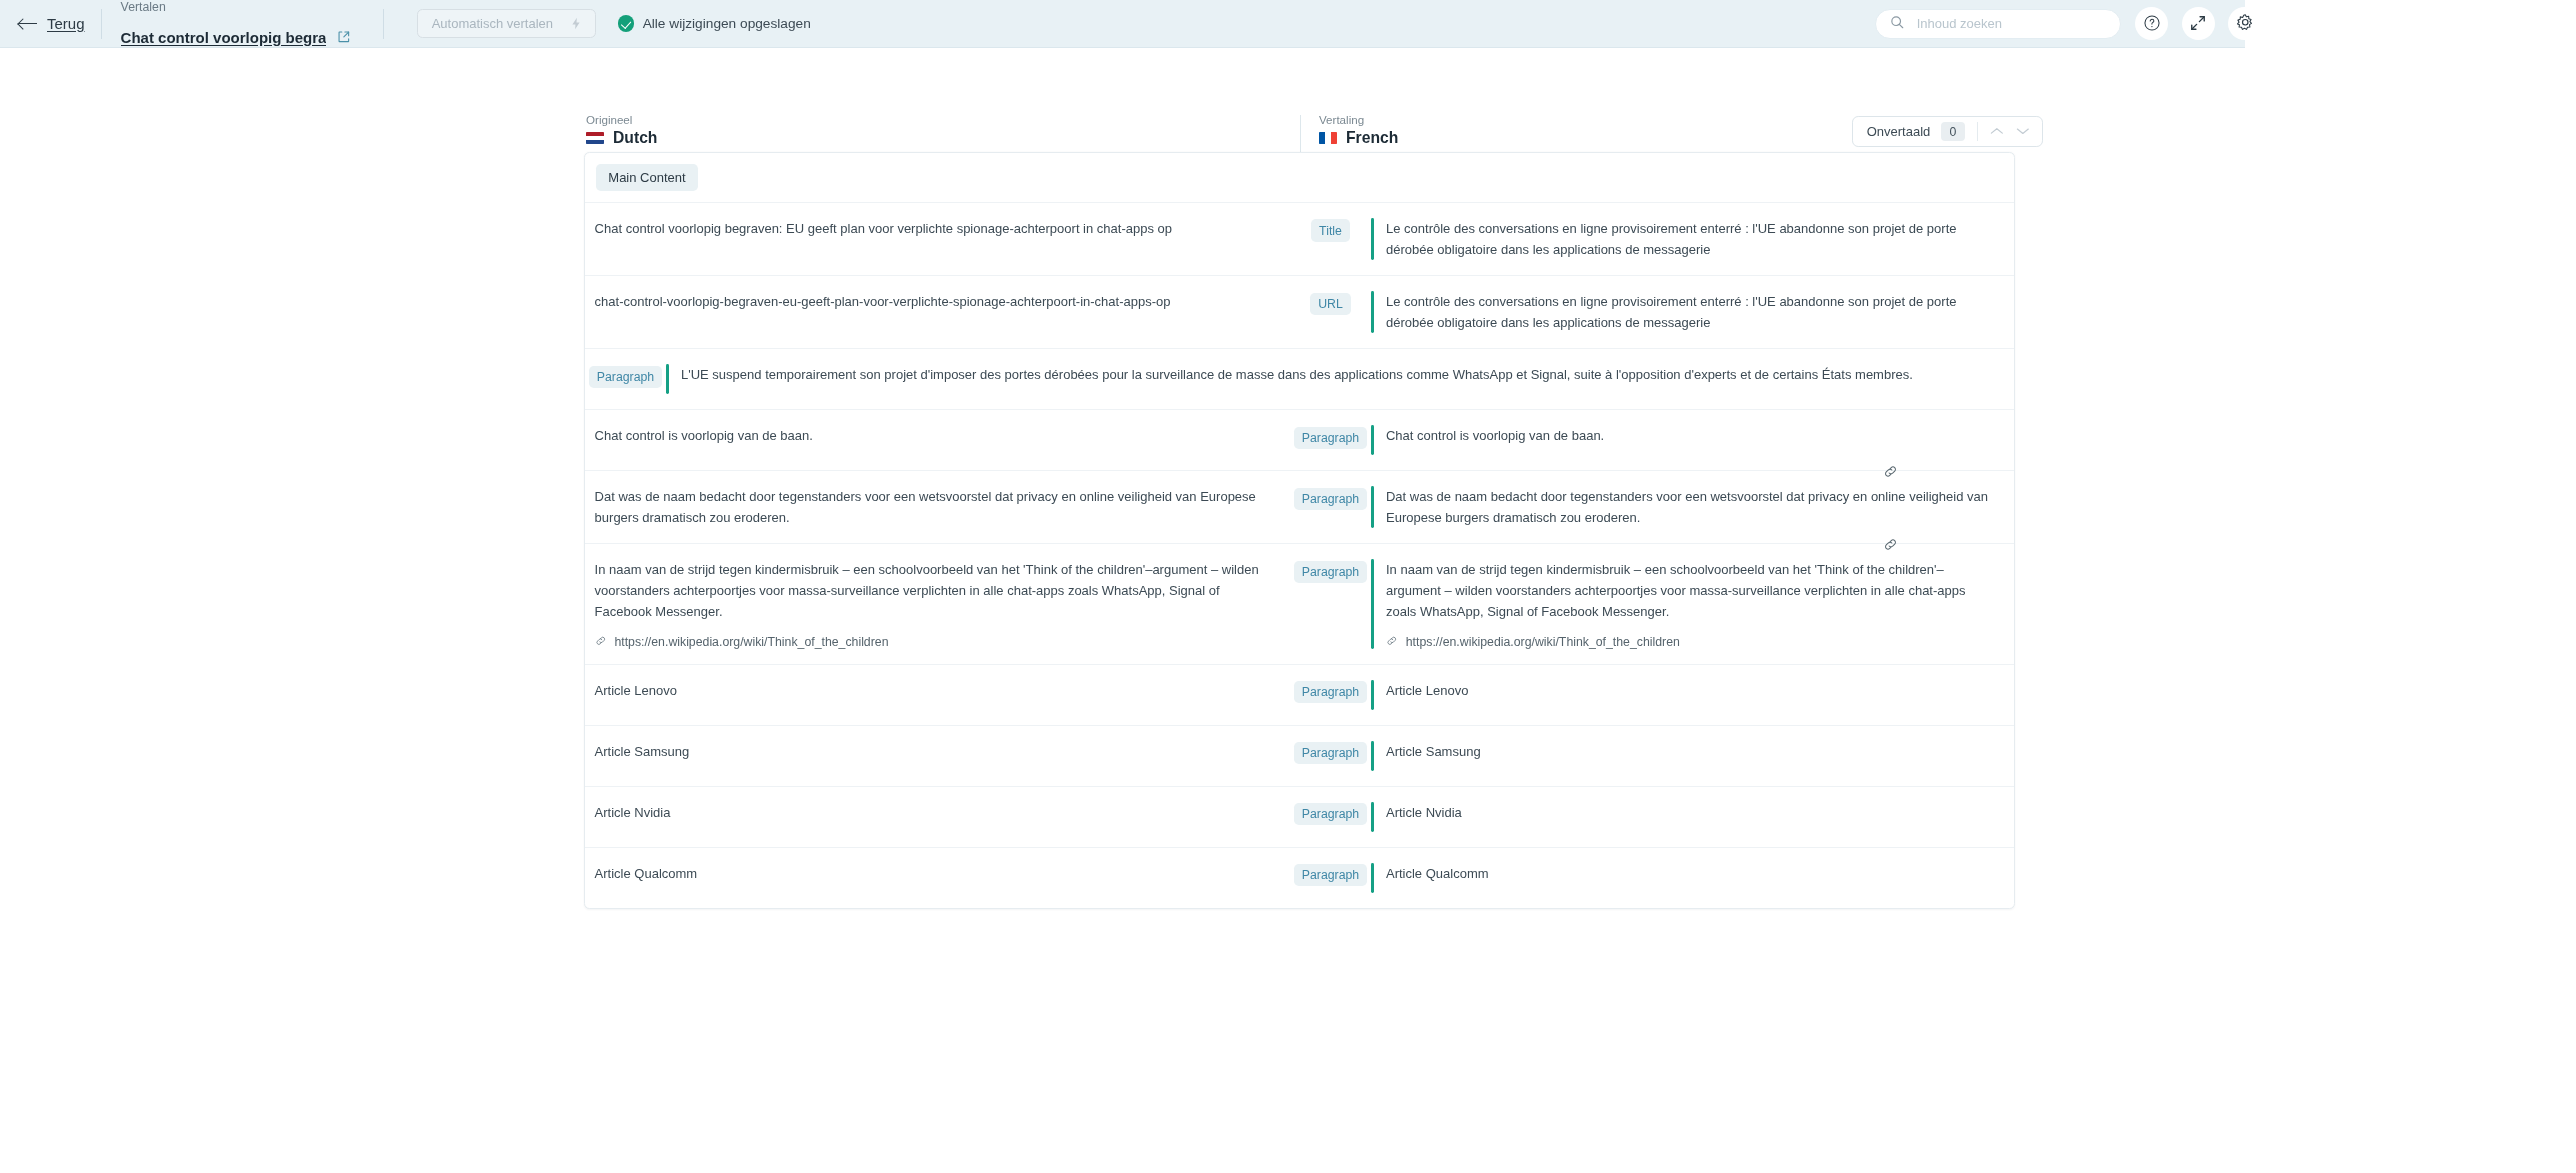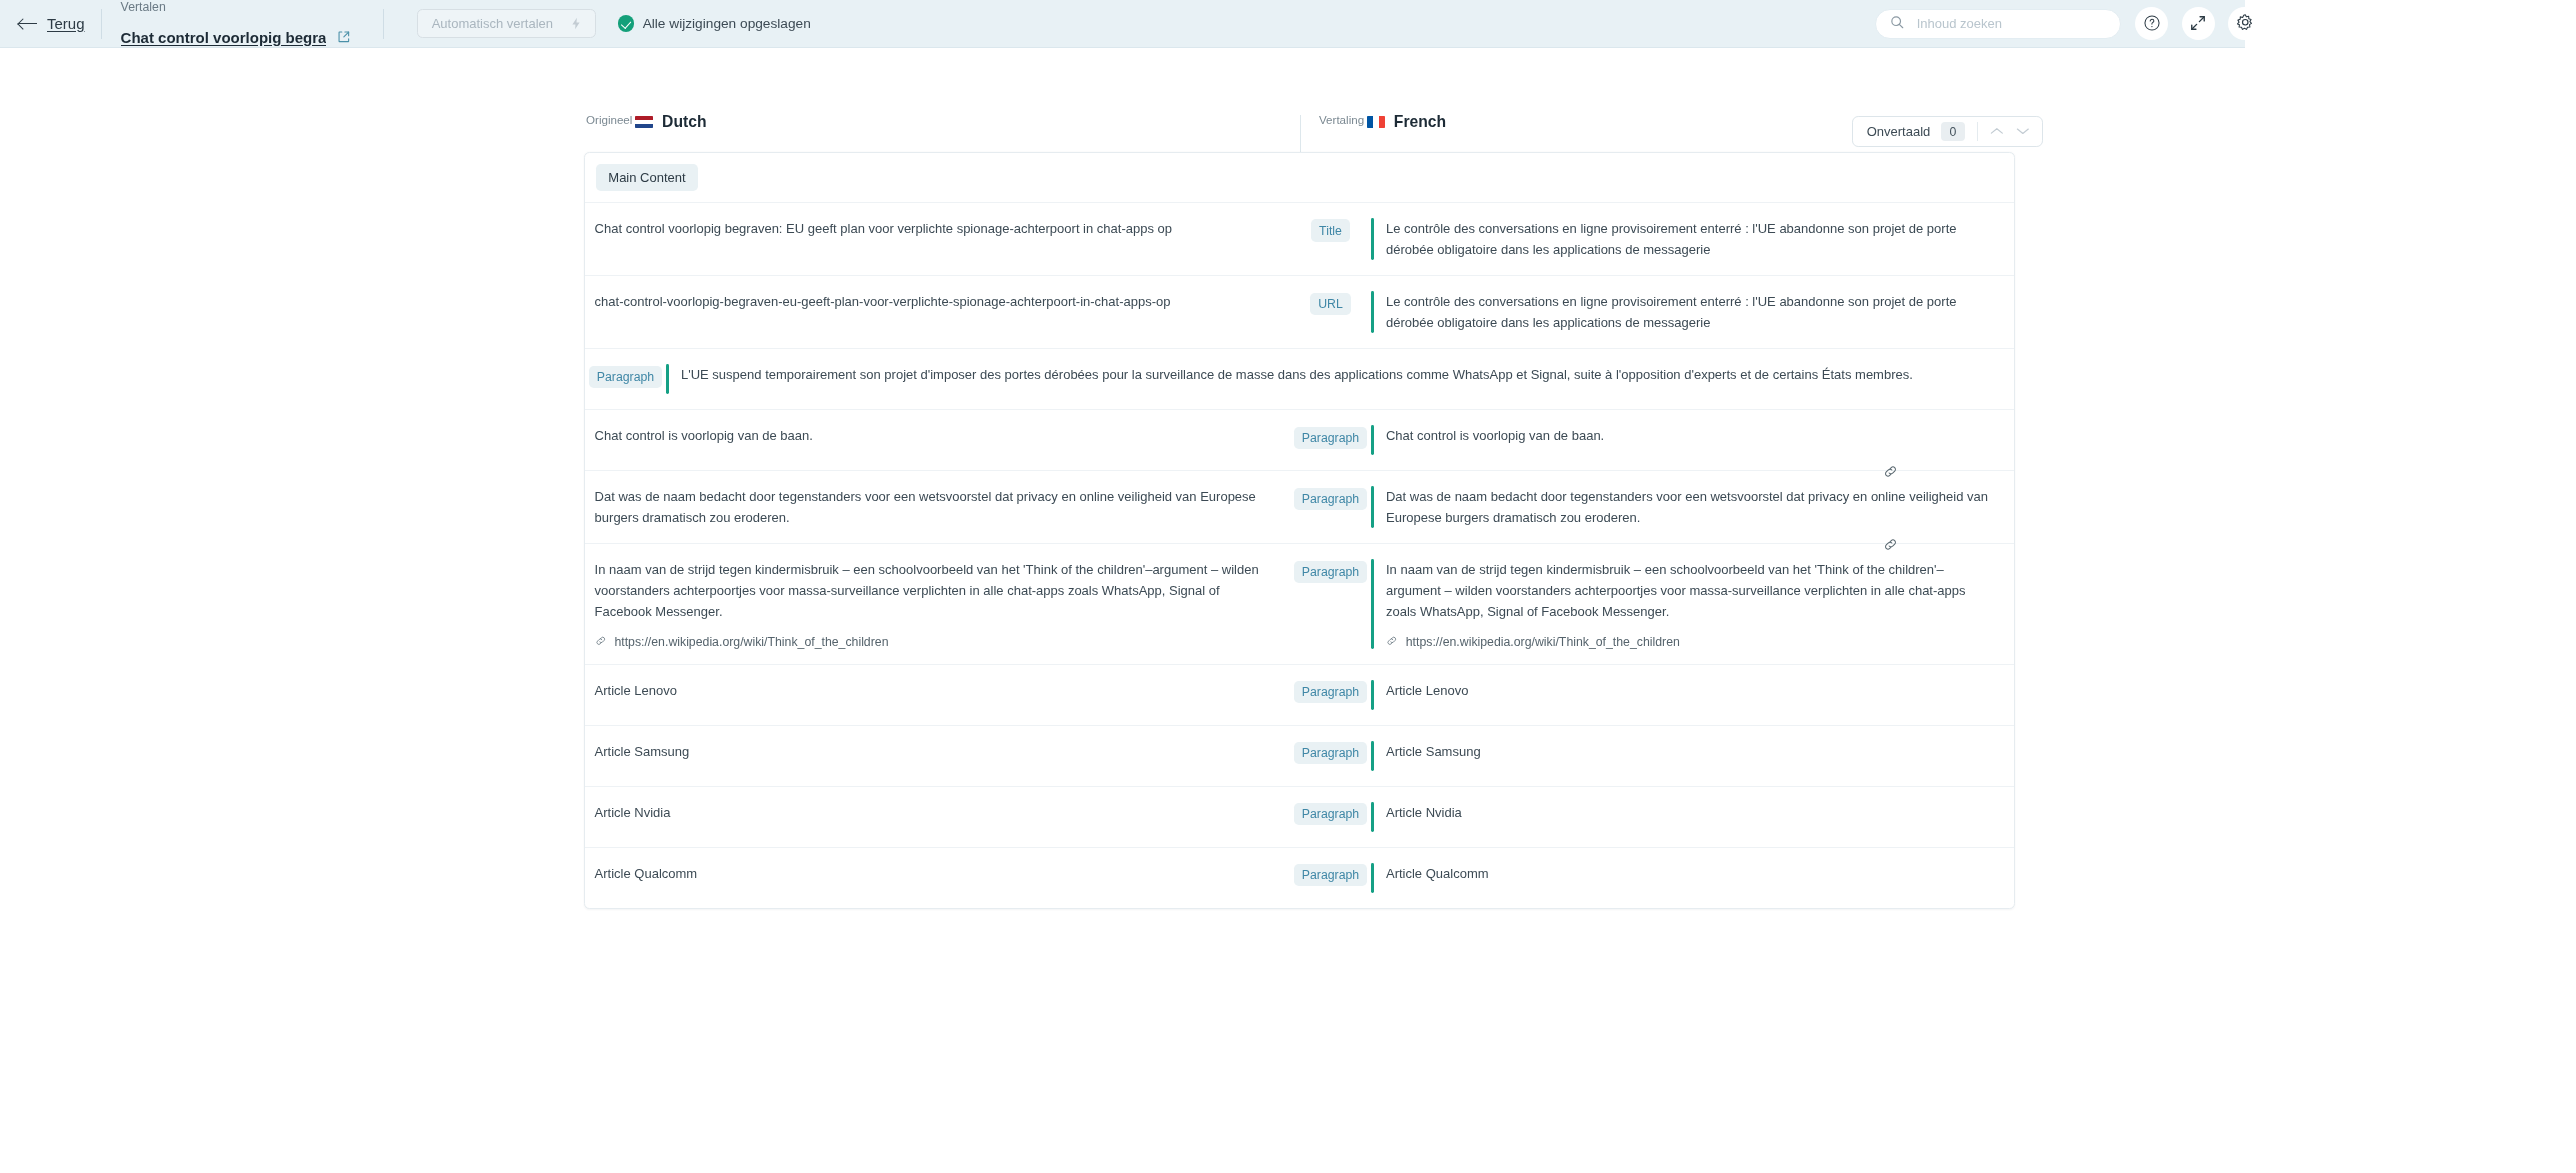--- a/index.html
+++ b/index.html
@@ -98,21 +98,21 @@
     display: flex; align-items: center; justify-content: center;
     cursor: pointer; flex: none;
   }
   .gear-btn { margin-right: -16.4px; }
 
   
   .lang-header {
     position: relative; width: 2576px; height: 62px;
     display: flex; align-items: center;
   }
-  .lang-col { display: flex; flex-direction: row; gap: 2.7px; justify-content: center; }
+  .lang-col { display: flex; flex-direction: column; gap: 2.7px; justify-content: center; }
   .lang-col.orig { position: absolute; left: 586px; top: 65px; }
   .lang-col.trans { position: absolute; left: 1319px; top: 65px; }
   .lang-divider {
     position: absolute; left: 1300px; top: 67px;
     width: 1.4px; height: 40px; background: #dde7ec;
   }
   .lang-kicker { font-size: 11.6px; color: #7b8992; }
   .lang-name-row { display: flex; align-items: center; gap: 9px; }
   .flag { width: 18px; height: 12.3px; flex: none; border-radius: 0.7px; }
   .flag-nl { background: linear-gradient(to bottom, #ae1c28 0 33.3%, #ffffff 33.3% 66.6%, #21468b 66.6% 100%); }

